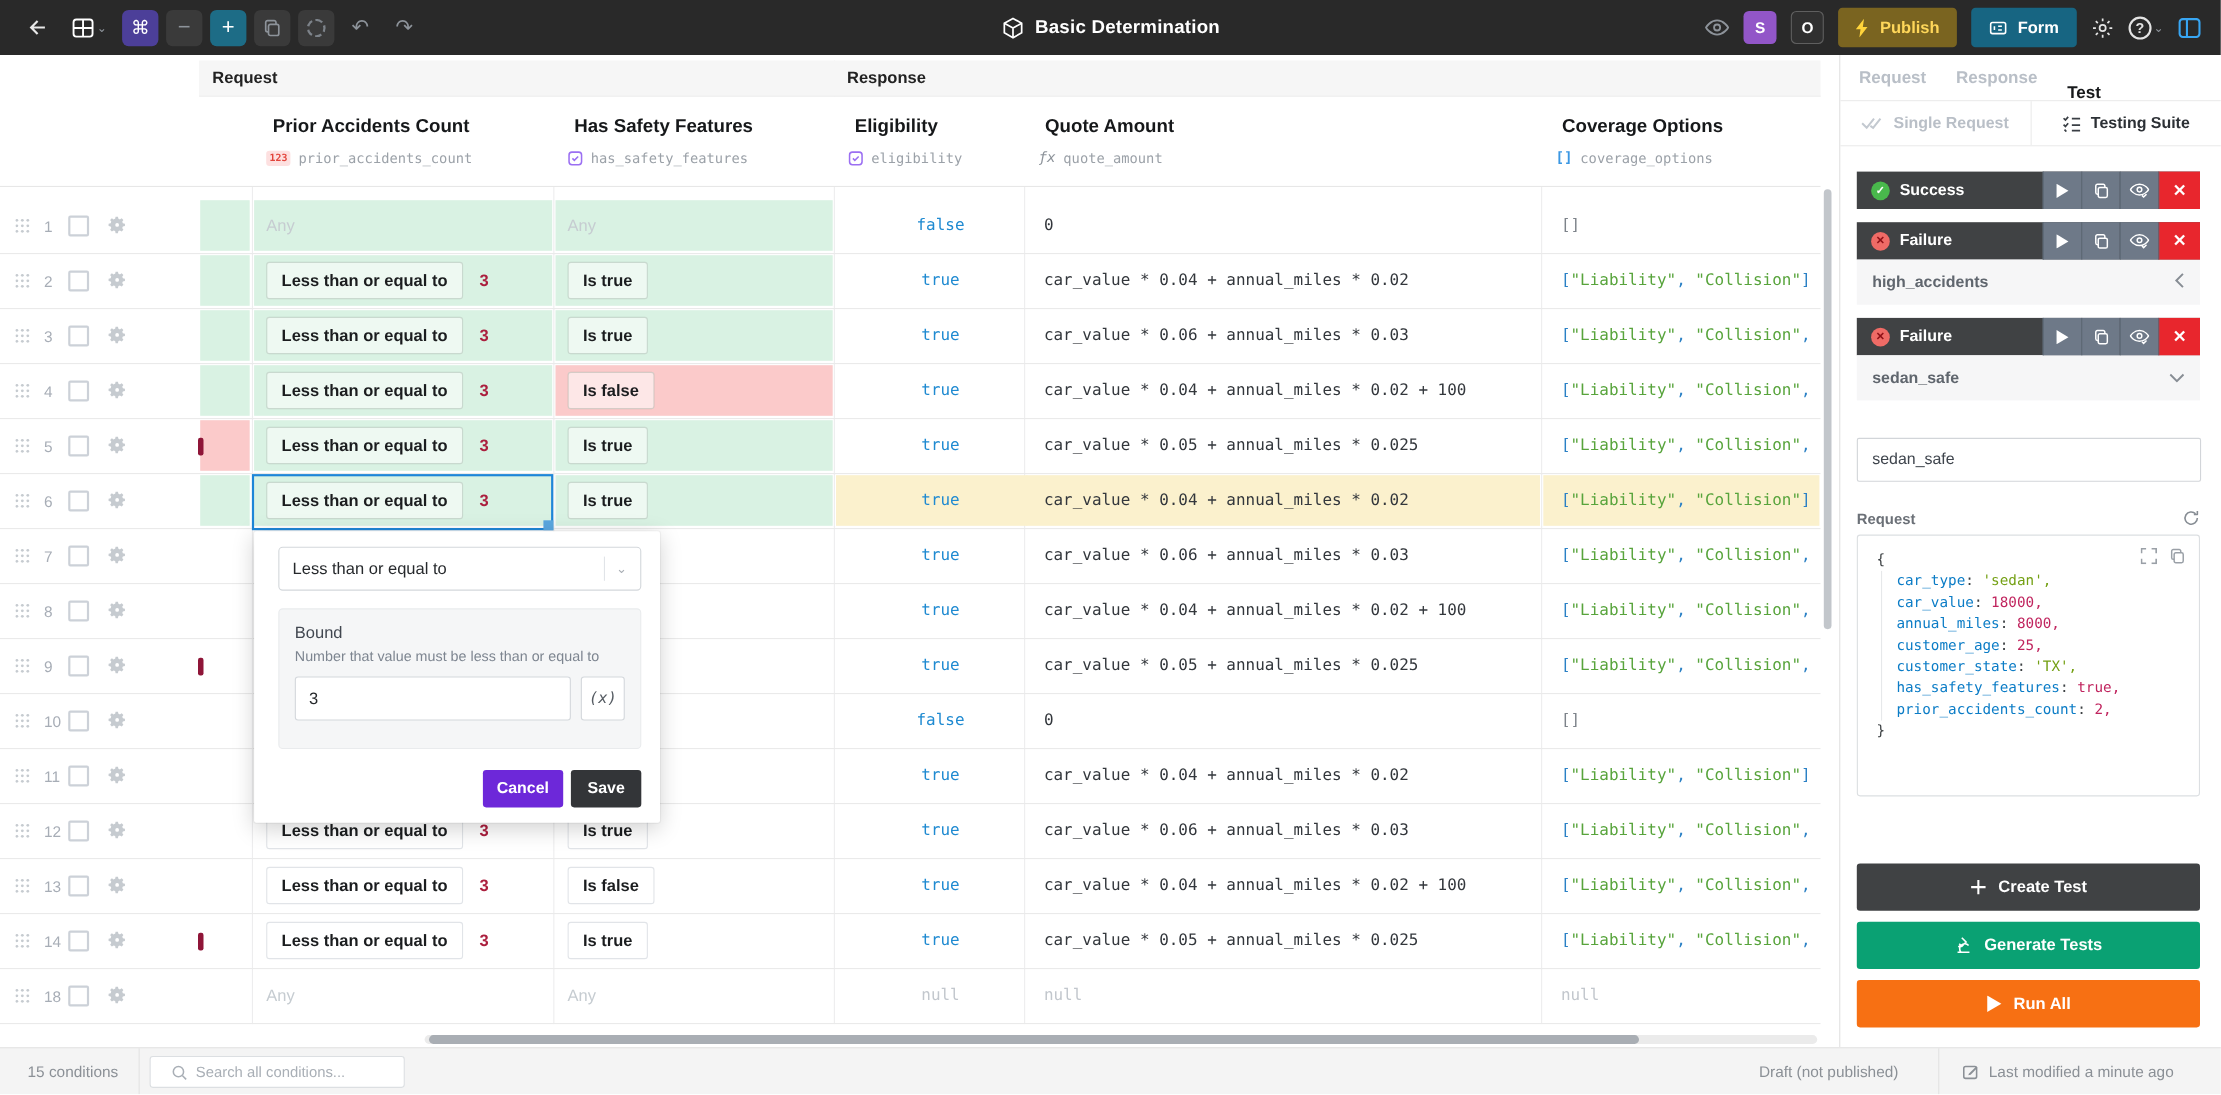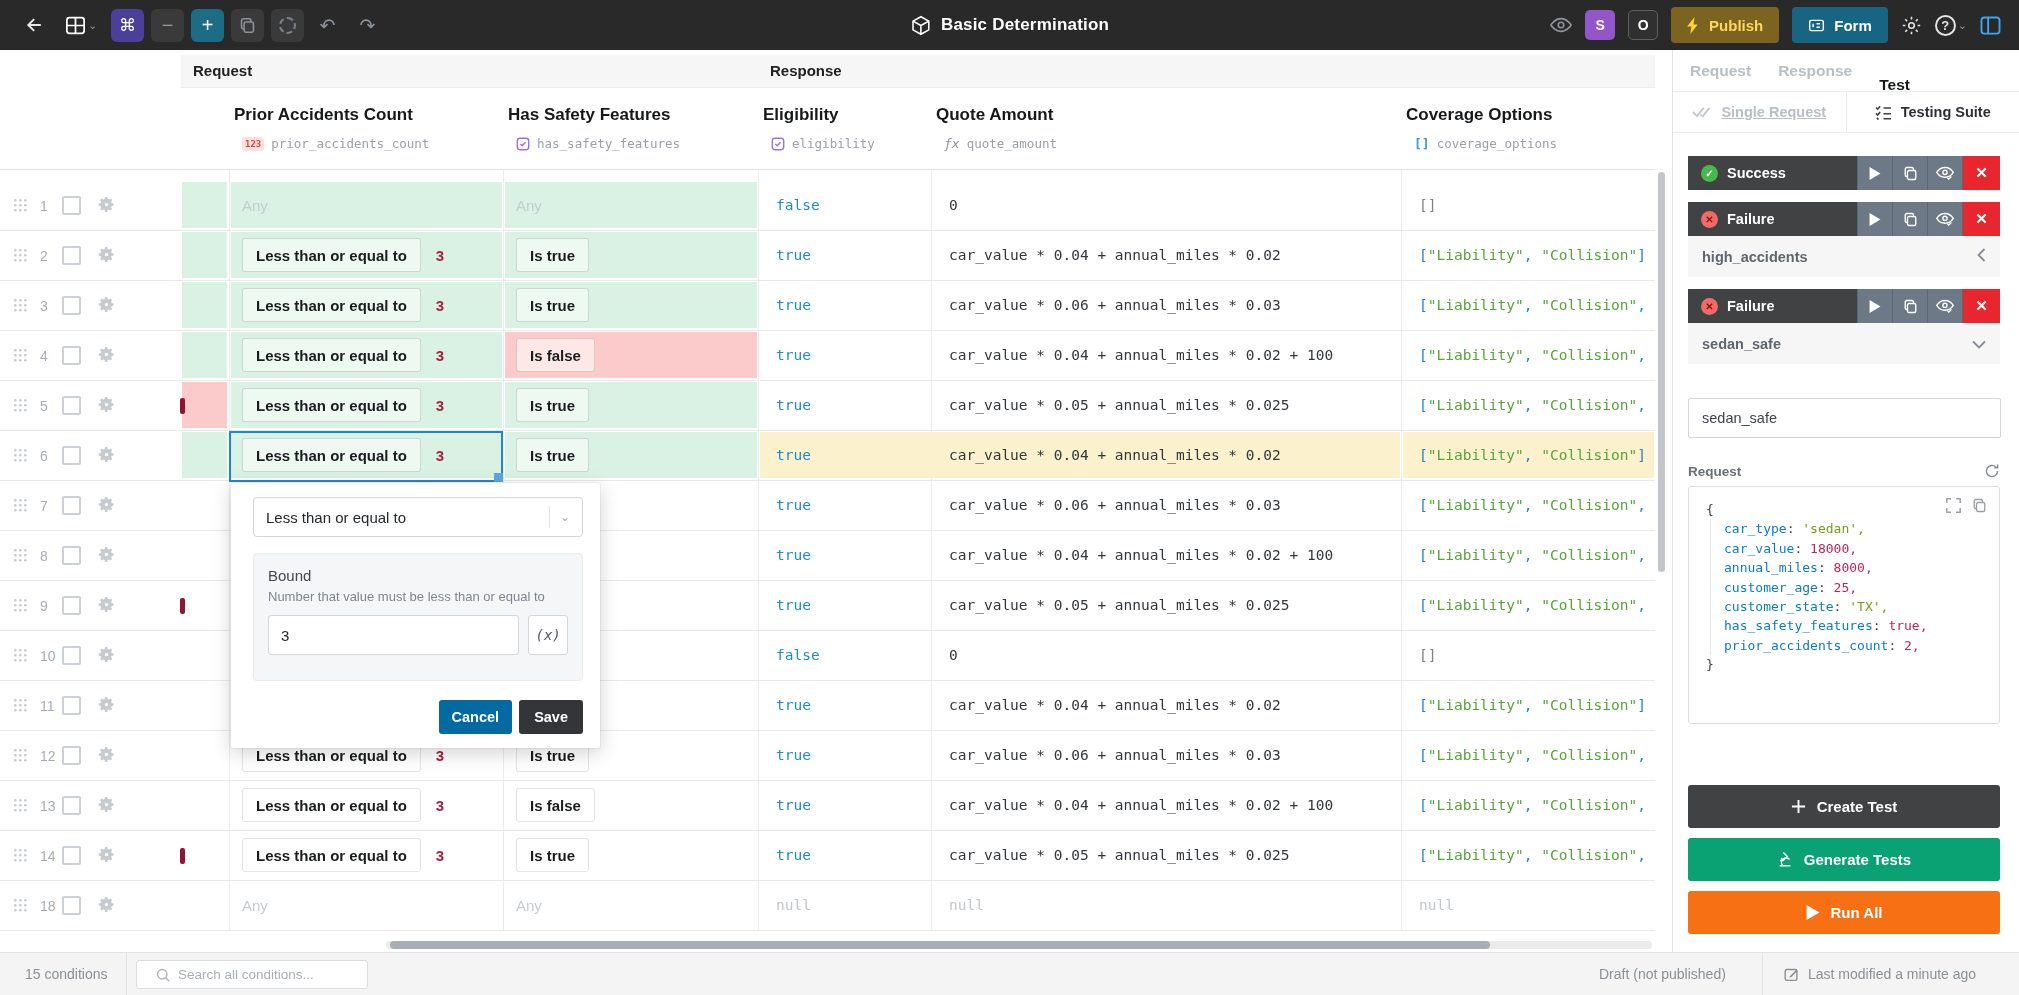--- a/index.html
+++ b/index.html
@@ -25,40 +25,40 @@
   .btn-publish { height:36px; background:#7a6420; border-radius:4px; display:flex; align-items:center; gap:9px; padding:0 16px; color:#ffd75a; font-weight:bold; font-size:15px; }
   .btn-form { height:36px; background:#176582; border-radius:4px; display:flex; align-items:center; gap:9px; padding:0 16px; color:#fff; font-weight:bold; font-size:15px; }
   .help-circle { width:21px; height:21px; border:2px solid #e3e3e3; border-radius:50%; color:#e3e3e3; font-size:13px; font-weight:bold; display:flex; align-items:center; justify-content:center; }
   .chev-sm { color:#8d939a; font-size:11px; margin-left:2px; }
 
   
   .band { position:absolute; left:181px; top:55px; width:1474px; height:33px; background:#f6f6f6; border-bottom:1px solid #ececec; z-index:1; }
   .band-label { position:absolute; top:7px; font-size:15px; font-weight:bold; color:#222; }
   .headers { position:absolute; left:0; top:88px; width:1655px; height:82px; border-bottom:1px solid #e7e7e7; background:#fff; z-index:1; }
   .colhead { position:absolute; top:0; height:82px; }
-  .ct { position:absolute; top:17px; left:5px; font-size:17px; font-weight:bold; color:#16181a; white-space:nowrap; }
+  .ct { position:absolute; top:17px; left:19px; font-size:17px; font-weight:bold; color:#16181a; white-space:nowrap; }
   .cf { position:absolute; top:48px; left:13px; display:flex; align-items:center; gap:7px; font-family:"DejaVu Sans Mono", monospace; font-size:12.5px; color:#9ba1a8; white-space:nowrap; }
   .badge123 { background:#fde0e0; color:#e2443b; font-size:9px; font-weight:bold; padding:2px 3px; border-radius:3px; font-family:"DejaVu Sans Mono", monospace; }
   .brk { color:#3b97e3; font-weight:bold; font-size:13px; font-family:"DejaVu Sans Mono", monospace; }
   .fxi { font-style:italic; color:#8d939a; font-size:13px; }
   .vline { position:absolute; top:88px; width:1px; background:#ededee; height:843px; z-index:0; }
   .vline.tall { top:55px; height:876px; }
 
   
   .rows { position:absolute; left:0; top:181px; width:1655px; z-index:2; }
   .row { position:relative; height:50px; border-bottom:1px solid #eaeaea; }
   .dots { position:absolute; left:14px; top:17px; }
   .rnum { position:absolute; left:40px; top:17px; font-size:14px; color:#a7adb6; }
   .rcheck { position:absolute; left:62px; top:15px; width:19px; height:19px; border:2px solid #ccd1d8; border-radius:2px; }
   .rgear { position:absolute; left:98px; top:15px; }
   .cell { position:absolute; top:1px; bottom:2px; display:flex; align-items:center; }
   .strip { left:182px; width:45px; }
   .cellc1 { left:231px; width:271px; padding-left:11px; }
   .cellc2 { left:505px; width:252px; padding-left:11px; }
-  .celle { left:760px; width:174px; padding-left:16px; }
+  .celle { left:760px; width:174px; padding-left:16px;justify-content:center; }
   .cellq { left:933px; width:467px; padding-left:16px; }
   .cellcov { left:1403px; width:251px; padding-left:16px; white-space:nowrap; overflow:hidden; }
   .bg-green { background:#d9f2e3; }
   .bg-red { background:#fbcaca; }
   .bg-yellow { background:#fbf1cd; }
   .mark { position:absolute; left:-2px; top:16px; width:5px; height:16px; background:#8f1538; border-radius:2px; }
   .any { font-size:15px; color:#c6ccd1; }
   .chip { display:inline-flex; align-items:center; height:34px; padding:0 13px; border-radius:3px; font-size:15px; font-weight:600; color:#1b1d1f; background:rgba(255,255,255,.55); border:1px solid rgba(90,120,100,.25); white-space:nowrap; }
   .chip.w { background:#fff; border:1px solid #e1e4e8; }
   .cval { margin-left:15px; font-size:15px; font-weight:bold; color:#ab1f3e; }
@@ -75,36 +75,36 @@
   .pop-select { position:absolute; left:22px; right:17px; top:14px; height:40px; border:1px solid #d3d7db; border-radius:4px; display:flex; align-items:center; padding:0 12px; font-size:15px; color:#26292c; background:#fff; }
   .pop-select .sep { margin-left:auto; width:1px; height:22px; background:#e1e4e8; margin-right:10px; }
   .pop-select .chev { color:#a8adb4; font-size:12px; }
   .pop-gray { position:absolute; left:22px; right:17px; top:70px; height:128px; background:#f5f6f7; border:1px solid #e9ebed; border-radius:4px; padding:13px 14px; }
   .bound-label { font-size:15px; color:#414750; }
   .bound-help { font-size:13px; color:#7d8590; margin-top:5px; }
   .bound-row { display:flex; gap:9px; margin-top:11px; }
   .bound-input { width:253px; height:40px; border:1px solid #d4d8dc; border-radius:3px; background:#fff; display:flex; align-items:center; padding-left:12px; font-size:15px; color:#26292c; }
   .fx-btn { width:40px; height:40px; border:1px solid #d4d8dc; border-radius:3px; background:#fff; display:flex; align-items:center; justify-content:center; font-family:"DejaVu Sans Mono", monospace; font-style:italic; font-size:14px; color:#565c63; }
   .pop-actions { position:absolute; right:17px; bottom:14px; display:flex; gap:7px; }
-  .btn-cancel { background:#0369a1; color:#fff; font-weight:bold; font-size:14.5px; padding:9px 13px; border-radius:3px; }
+  .btn-cancel { background:#6d28d9; color:#fff; font-weight:bold; font-size:14.5px; padding:9px 13px; border-radius:3px; }
   .btn-save { background:#333538; color:#fff; font-weight:bold; font-size:14.5px; padding:9px 15px; border-radius:3px; }
 
   
   .vscroll { position:absolute; left:1658px; top:172px; width:7px; height:400px; background:#c2c6cb; border-radius:4px; z-index:5; }
   .hscroll-track { position:absolute; left:386px; top:941px; width:1266px; height:8px; background:#ebebeb; border-radius:4px; z-index:5; }
   .hscroll { position:absolute; left:390px; top:941px; width:1100px; height:8px; background:#a9aeb4; border-radius:4px; z-index:6; }
 
   
   .sidebar { position:absolute; left:1672px; top:50px; width:347px; height:902px; background:#fff; border-left:1px solid #e2e2e2; z-index:10; }
   .sb-tabs { height:42px; display:flex; align-items:center; gap:27px; padding-left:17px; border-bottom:1px solid #ececec; }
   .sb-tab { font-size:15.5px; font-weight:600; color:#b9bfc7; }
   .sb-tab.active { color:#17191b; font-weight:bold;margin-top:28px; }
   .sb-toggle { height:41px; display:flex; border-bottom:1px solid #ececec; }
   .sb-toggle-half { flex:1; display:flex; align-items:center; justify-content:center; gap:9px; font-size:14.5px; font-weight:bold; }
-  .sb-toggle-half.off { color:#b9bfc7; border-right:1px solid #ececec;text-decoration:underline; }
+  .sb-toggle-half.off { color:#b9bfc7; border-right:1px solid #ececec; }
   .sb-toggle-half.on { color:#2c3035; }
   .tests { margin:23px 19px 0 15px; }
   .tcard { margin-bottom:12px; }
   .tcard-head { height:34px; display:flex; background:#404244; }
   .tcard-name { flex:1; display:flex; align-items:center; gap:9px; padding-left:13px; color:#fff; font-weight:bold; font-size:14.5px; }
   .tbtn { width:35px; display:flex; align-items:center; justify-content:center; background:#6e7988; border-left:1px solid #5d6874; }
   .tbtn.x { width:38px; background:#e8262d; color:#fff; font-size:15px; font-weight:bold; }
   .tcard-body { height:41px; background:#f6f6f7; display:flex; align-items:center; padding:0 14px; font-weight:bold; font-size:14.5px; color:#60666e; }
   .tcard-body .chev { margin-left:auto; color:#878d94; }
   .st-ic { width:17px; height:17px; border-radius:50%; display:flex; align-items:center; justify-content:center; font-size:10px; font-weight:bold; }

